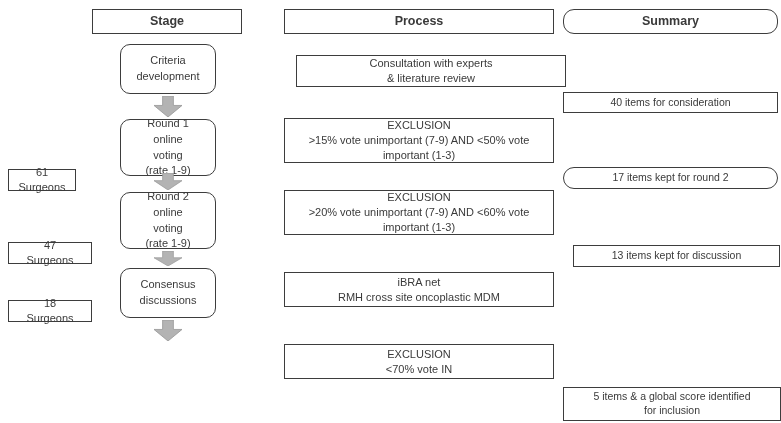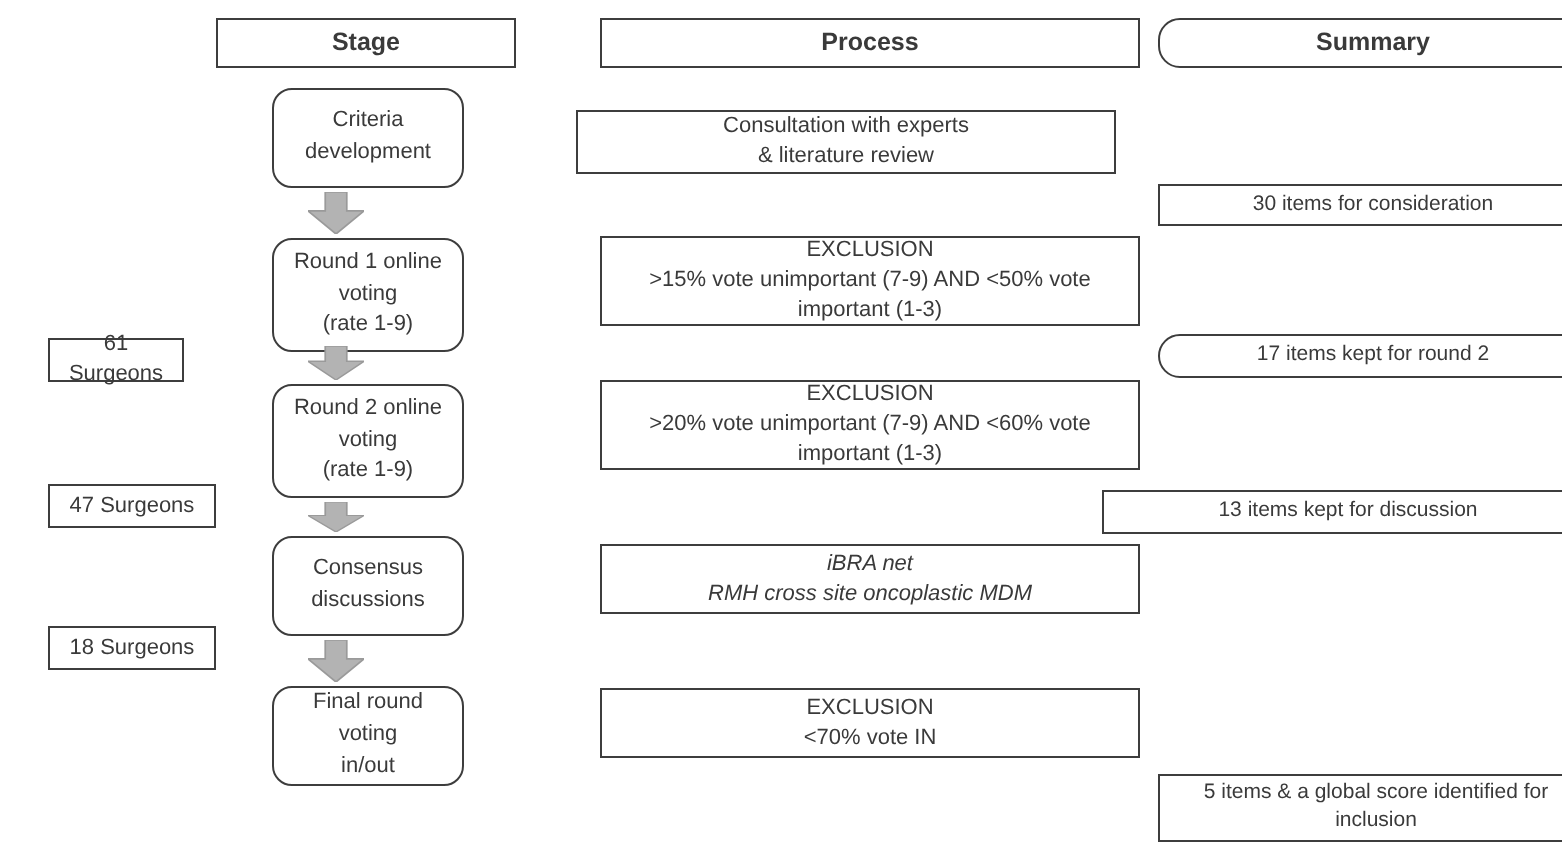--- a/index.html
+++ b/index.html
@@ -20,22 +20,21 @@
     box-sizing: border-box;
     border: 1.5px solid var(--border, #3d3d3d);
     background: #fff;
     display: flex;
     align-items: center;
     justify-content: center;
     text-align: center;
     font-size: 11px;
     line-height: 1.35;
     white-space: pre-line;
-    padding: 2px 6px;
-    margin-left: 16px;
+    padding: 2px 22px;
   }
   .header {
     font-weight: bold;
     font-size: 12.5px;
   }
   .stage-box {
     border-radius: 10px;
     line-height: 1.45;
   }
   .participant-box {
@@ -62,22 +61,20 @@
   <div class="box stage-box" style="left:120px; top:44px; width:96px; height:50px;">Criteria
 development</div>
   <div class="box stage-box" style="left:120px; top:119px; width:96px; height:57px;">Round 1 online
 voting
 (rate 1-9)</div>
   <div class="box stage-box" style="left:120px; top:192px; width:96px; height:57px;">Round 2 online
 voting
 (rate 1-9)</div>
   <div class="box stage-box" style="left:120px; top:268px; width:96px; height:50px;">Consensus
 discussions</div>
-  <div class="box stage-box" style="left:120px; top:343px; width:96px; height:50px;">Final round voting
-in/out</div>
 
   <div class="arrow" style="left:154px; top:96px; width:28px; height:21px;">
     <svg viewBox="0 0 26 20" preserveAspectRatio="none">
         <polygon points="8,0 18,0 18,9 26,9 13,20 0,9 8,9" fill="#b3b3b3" stroke="#9a9a9a" stroke-width="0.8"></polygon>
       </svg>
   </div>
   <div class="arrow" style="left:154px; top:173px; width:28px; height:17px;">
     <svg viewBox="0 0 26 20" preserveAspectRatio="none">
         <polygon points="8,0 18,0 18,9 26,9 13,20 0,9 8,9" fill="#b3b3b3" stroke="#9a9a9a" stroke-width="0.8"></polygon>
       </svg>
@@ -88,31 +85,31 @@
       </svg>
   </div>
   <div class="arrow" style="left:154px; top:320px; width:28px; height:21px;">
     <svg viewBox="0 0 26 20" preserveAspectRatio="none">
         <polygon points="8,0 18,0 18,9 26,9 13,20 0,9 8,9" fill="#b3b3b3" stroke="#9a9a9a" stroke-width="0.8"></polygon>
       </svg>
   </div>
 
   <div class="box participant-box" style="left:8px; top:169px; width:68px; height:22px;">61 Surgeons</div>
   <div class="box participant-box" style="left:8px; top:242px; width:84px; height:22px;">47 Surgeons</div>
-  <div class="box participant-box" style="left:8px; top:313px; width:84px; height:22px;">18 Surgeons</div>
+  <div class="box participant-box" style="left:8px; top:300px; width:84px; height:22px;">18 Surgeons</div>
 
-  <div class="box" style="left:272px; top:55px; width:270px; height:32px;">Consultation with experts
+  <div class="box" style="left:296px; top:55px; width:270px; height:32px;">Consultation with experts
 &amp; literature review</div>
   <div class="box" style="left:284px; top:118px; width:270px; height:45px;">EXCLUSION
 &gt;15% vote unimportant (7-9) AND &lt;50% vote important (1-3)</div>
   <div class="box" style="left:284px; top:190px; width:270px; height:45px;">EXCLUSION
 &gt;20% vote unimportant (7-9) AND &lt;60% vote important (1-3)</div>
-  <div class="box" style="left:284px; top:272px; width:270px; height:35px;font-style:italic;">iBRA net
+  <div class="box" style="left:284px; top:272px; width:270px; height:35px;">iBRA net
 RMH cross site oncoplastic MDM</div>
   <div class="box" style="left:284px; top:344px; width:270px; height:35px;">EXCLUSION
 &lt;70% vote IN</div>
 
-  <div class="box summary-box" style="left:563px; top:92px; width:215px; height:21px;">30 items for consideration</div>
+  <div class="box summary-box" style="left:563px; top:92px; width:215px; height:21px;">40 items for consideration</div>
   <div class="box summary-box" style="left:563px; top:167px; width:215px; height:22px;border-radius:11px;">17 items kept for round 2</div>
-  <div class="box summary-box" style="left:535px; top:245px; width:246px; height:22px;">13 items kept for discussion</div>
+  <div class="box summary-box" style="left:573px; top:245px; width:207px; height:22px;">13 items kept for discussion</div>
   <div class="box summary-box" style="left:563px; top:387px; width:218px; height:34px;">5 items &amp; a global score identified for inclusion</div>
 
 </div>
 
 </body></html>

